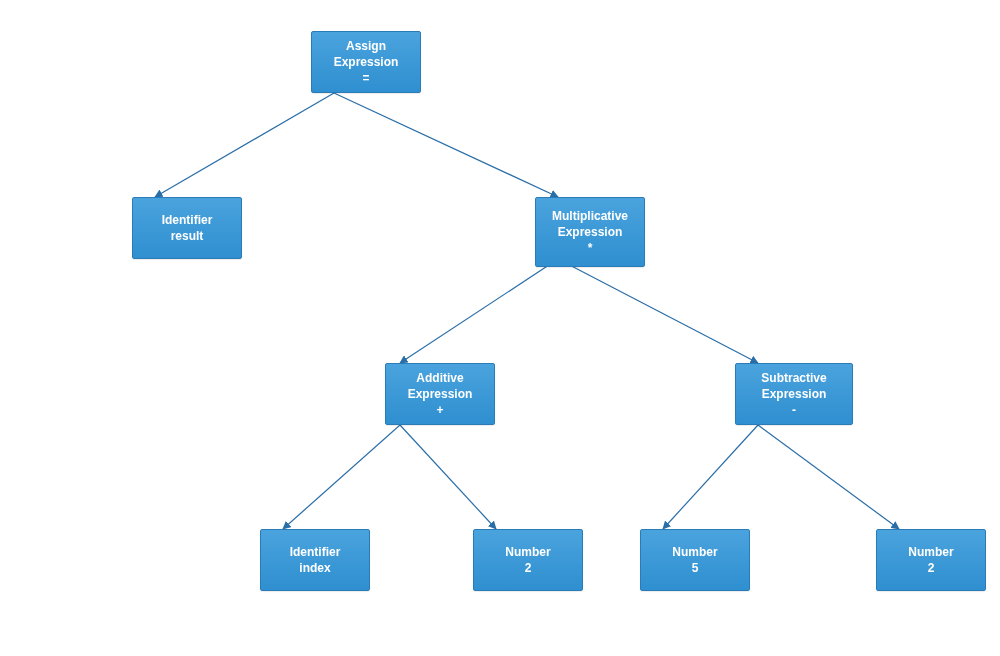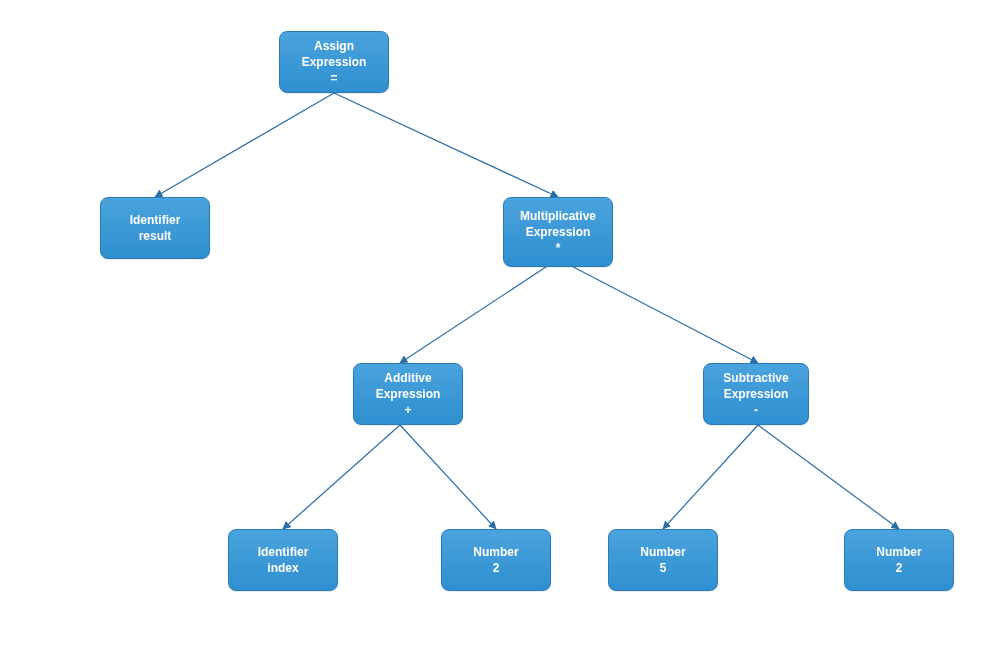--- a/index.html
+++ b/index.html
@@ -14,32 +14,33 @@
   svg.edges {
     position: absolute;
     top: 0; left: 0;
     width: 1000px; height: 656px;
     pointer-events: none;
   }
   .node {
     position: absolute;
     background: linear-gradient(to bottom, #4aa3dd 0%, #2f8fd0 100%);
     border: 1px solid #2a7cb8;
-    border-radius: 8px;
+    border-radius: 2px;
     color: #ffffff;
     font-size: 12px;
     font-weight: 600;
     display: flex;
     flex-direction: column;
     align-items: center;
     justify-content: center;
     text-align: center;
     line-height: 1.35;
     padding: 4px;
     box-shadow: 0 1px 1px rgba(0,0,0,0.08);
+    margin-left: 32px;
   }
   .node span { display: block; }
 </style>
 </head>
 <body>
 
 <svg class="edges">
   <defs>
     <marker id="arrow" viewBox="0 0 10 10" refX="9" refY="5" markerWidth="7" markerHeight="7" orient="auto-start-reverse">
       <path d="M 0 0 L 10 5 L 0 10 z" fill="#2a6ea8"></path>
@@ -73,21 +74,21 @@
   <span>Expression</span>
   <span>*</span>
 </div>
 
 <div class="node" style="left:353px; top:363px; width:110px; height:62px;">
   <span>Additive</span>
   <span>Expression</span>
   <span>+</span>
 </div>
 
-<div class="node" style="left:703px; top:363px; width:106px; height:62px;">
+<div class="node" style="left:703px; top:363px; width:118px; height:62px;">
   <span>Subtractive</span>
   <span>Expression</span>
   <span>-</span>
 </div>
 
 <div class="node" style="left:228px; top:529px; width:110px; height:62px;">
   <span>Identifier</span>
   <span>index</span>
 </div>
 

